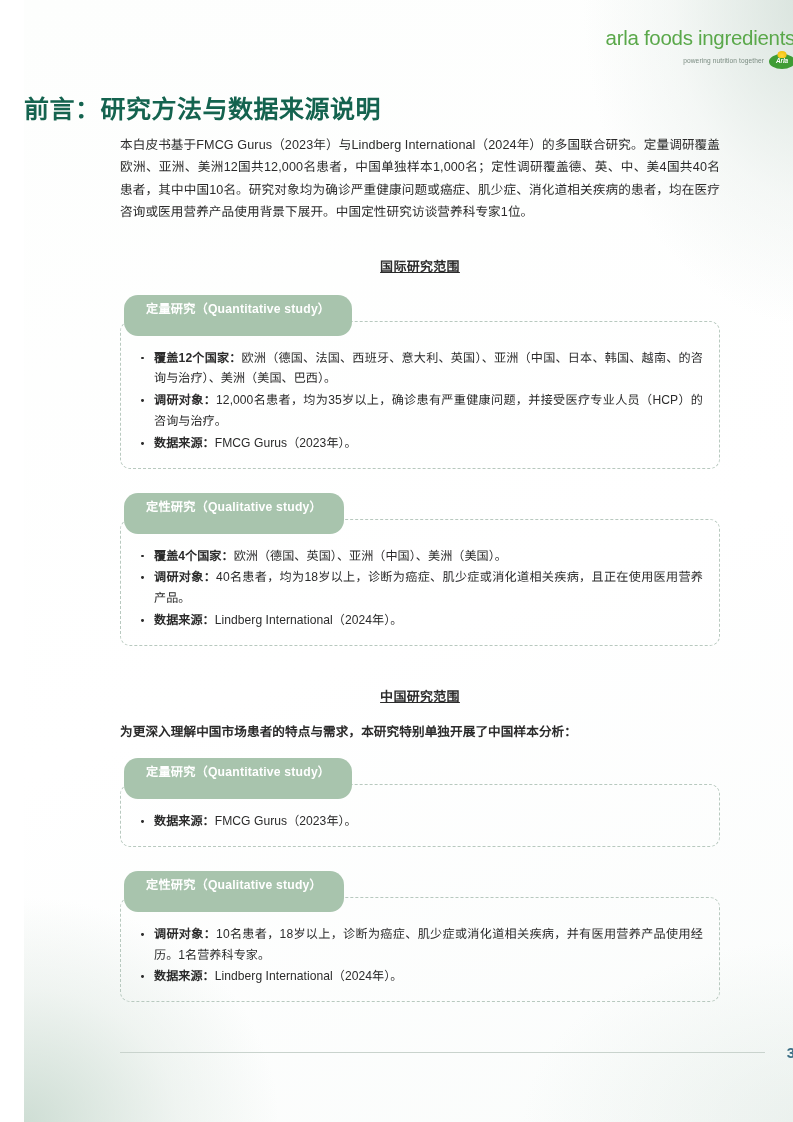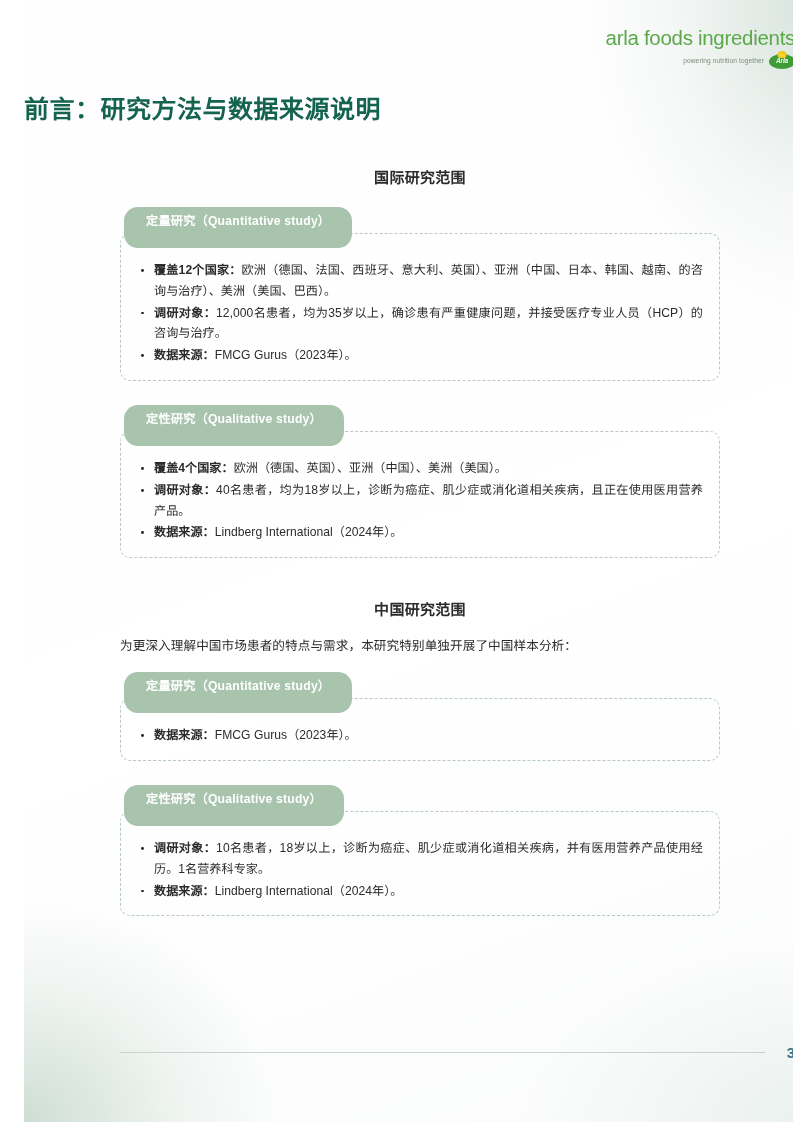--- a/index.html
+++ b/index.html
@@ -110,30 +110,31 @@
     font-size: 12.6px;
     line-height: 1.78;
     color: #2b2b2b;
     text-align: justify;
     margin: 0;
     letter-spacing: 0.1px;
   }
 
   .section-heading {
     text-align: center;
-    font-size: 15px;
+    font-size: 13px;
     font-weight: 700;
     color: #2b2b2b;
     margin: 0;
     letter-spacing: 0.3px;
+    text-decoration: underline;
   }
 
   .section-subtitle {
     font-size: 12.6px;
-    font-weight: 400;
+    font-weight: 700;
     color: #2b2b2b;
     margin: 0;
     letter-spacing: 0.1px;
   }
 
   
   .study-block {
     position: relative;
     margin-top: 8px;
   }
@@ -223,20 +224,21 @@
       <div class="arla-badge">
         <div class="badge-sun"></div>
         <div class="badge-text">Arla</div>
       </div>
     </div>
   </div>
 
   <h1 class="page-title">前言：研究方法与数据来源说明</h1>
 
   <div class="content">
+    <p class="intro">本白皮书基于FMCG Gurus（2023年）与Lindberg International（2024年）的多国联合研究。定量调研覆盖欧洲、亚洲、美洲12国共12,000名患者，中国单独样本1,000名；定性调研覆盖德、英、中、美4国共40名患者，其中中国10名。研究对象均为确诊严重健康问题或癌症、肌少症、消化道相关疾病的患者，均在医疗咨询或医用营养产品使用背景下展开。中国定性研究访谈营养科专家1位。</p>
     <div id="sections-root">
         <div style="margin-top: 32px;">
           <div class="section-heading">国际研究范围</div>
           <div class="study-block" style="margin-top: 20px;"><div class="study-badge">定量研究（Quantitative study）</div><div class="study-box">
               <ul>
                 <li><span class="lead">覆盖12个国家：</span><span>欧洲（德国、法国、西班牙、意大利、英国）、亚洲（中国、日本、韩国、越南、的咨询与治疗）、美洲（美国、巴西）。</span></li>
                 <li><span class="lead">调研对象：</span><span>12,000名患者，均为35岁以上，确诊患有严重健康问题，并接受医疗专业人员（HCP）的咨询与治疗。</span></li>
                 <li><span class="lead">数据来源：</span><span>FMCG Gurus（2023年）。</span></li>
               </ul>
             </div></div>

